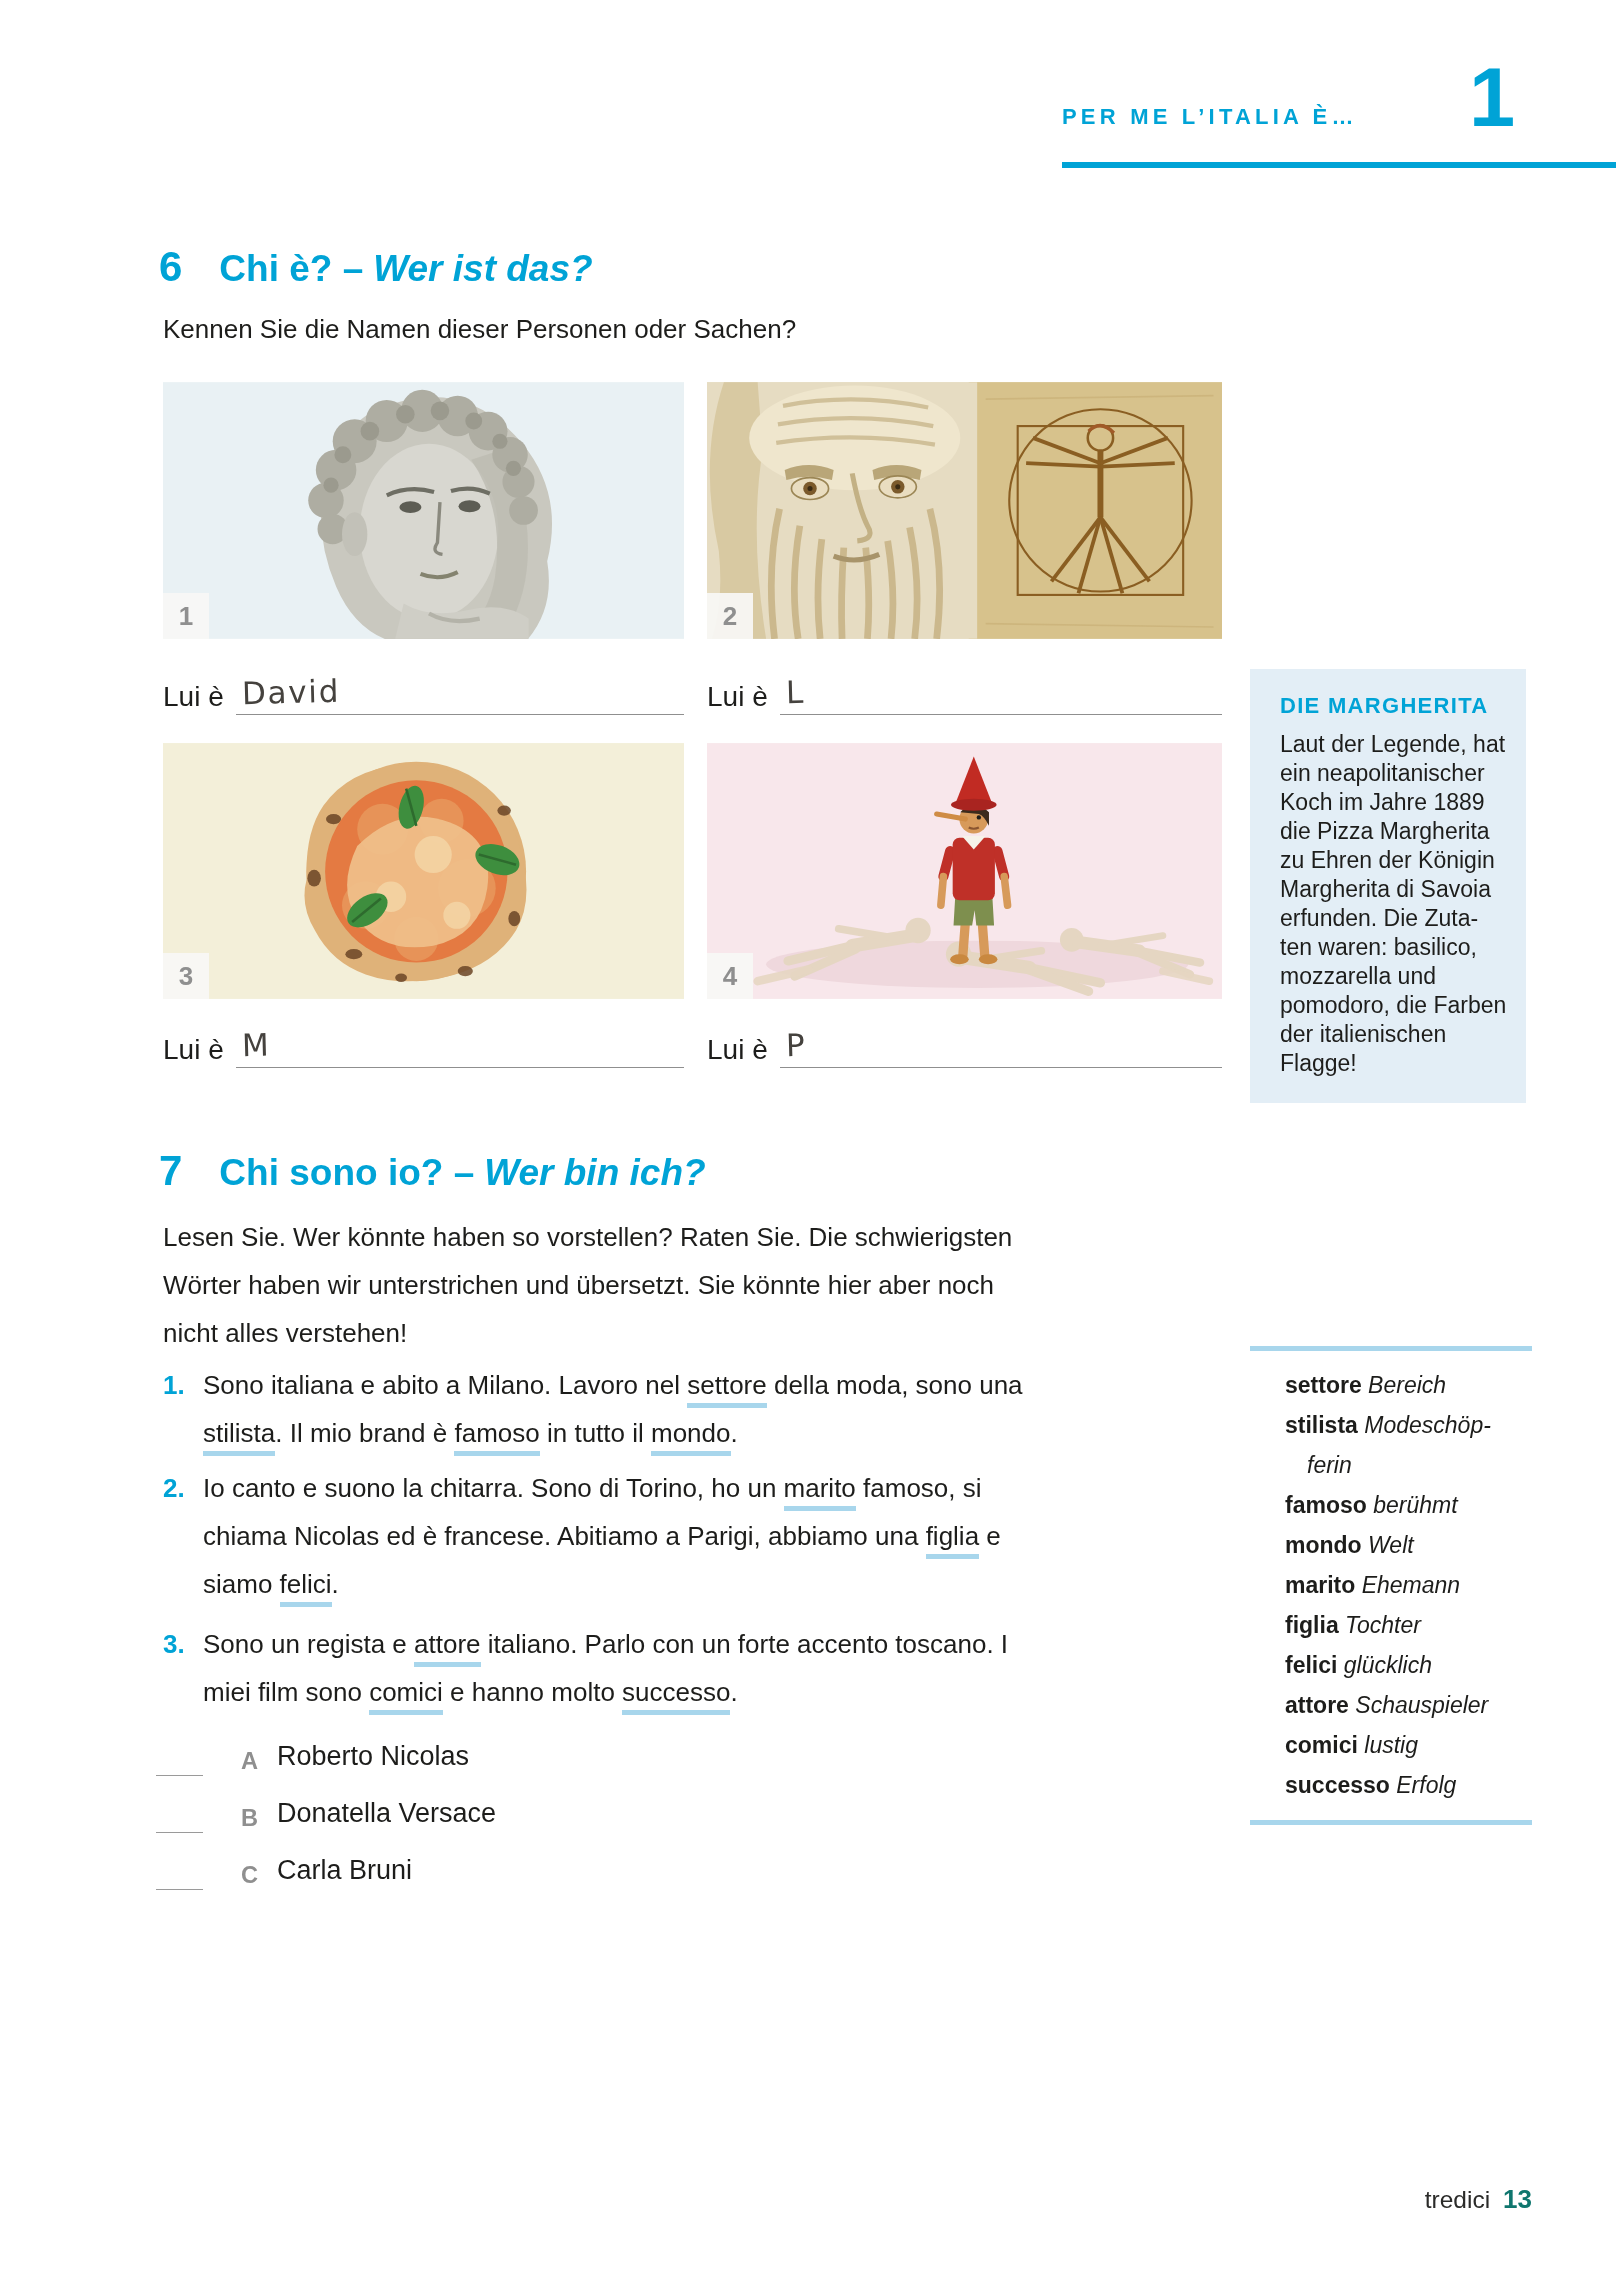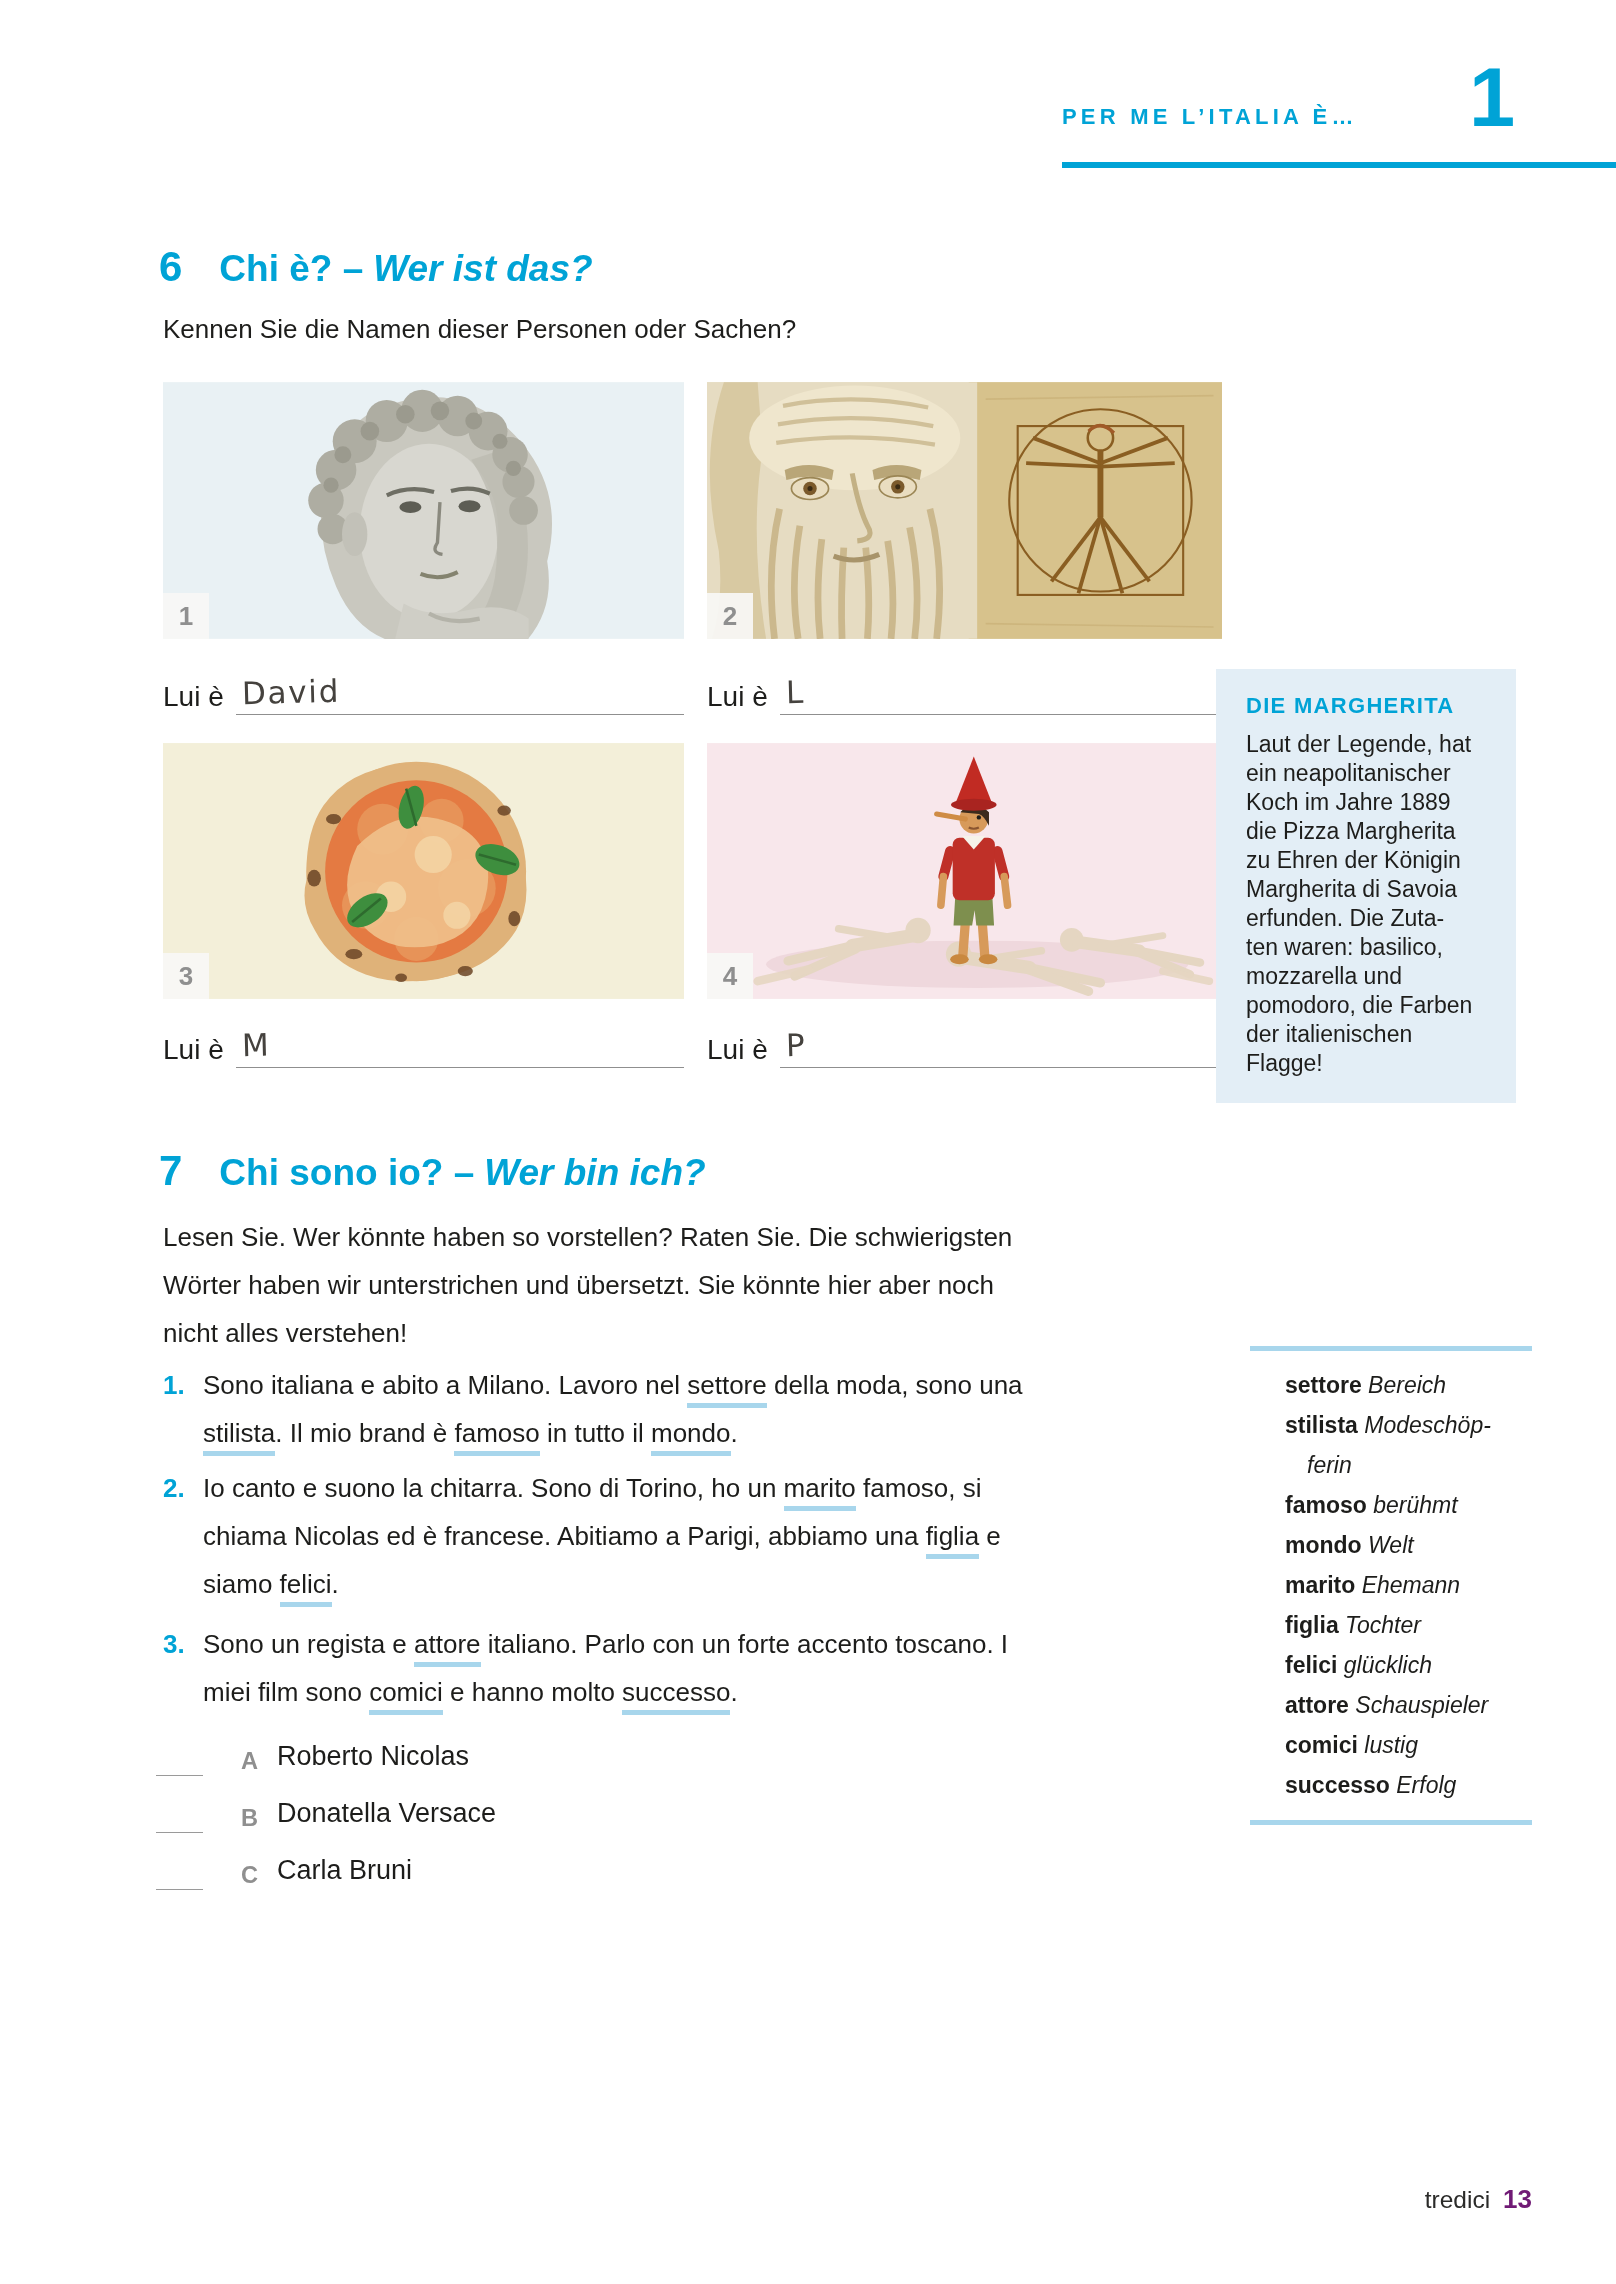--- a/index.html
+++ b/index.html
@@ -42,21 +42,21 @@
   .answer-row{position:absolute;display:flex;align-items:flex-end;font-size:28px;height:41px;}
   .answer-row .label{white-space:nowrap;padding-bottom:2.5px;}
   .answer-row .blank{flex:1;margin-left:11.8px;border-bottom:1.7px solid #8f8f8f;position:relative;height:100%;}
   .hand{position:absolute;left:6.8px;bottom:4.2px;font-size:31px;color:#45423e;
     letter-spacing:1.7px;transform:rotate(-1.5deg);font-family:"DejaVu Sans",sans-serif;white-space:nowrap;}
   .row1a{left:163px;top:674px;width:521px;}
   .row1b{left:707px;top:674px;width:515px;}
   .row2a{left:163px;top:1027px;width:521px;}
   .row2b{left:707px;top:1027px;width:515px;}
   
-  .margherita-box{position:absolute;left:1216px;top:669px;width:300px;background:var(--boxbg);
+  .margherita-box{position:absolute;left:1250px;top:669px;width:276px;background:var(--boxbg);
     box-sizing:border-box;padding:23.6px 22px 25px 30px;}
   .box-title{color:var(--accent);font-weight:bold;font-size:22px;letter-spacing:1.3px;margin-bottom:11.8px;white-space:nowrap;}
   .box-line{font-size:23px;line-height:29px;white-space:nowrap;}
   .seg-bold{font-weight:normal;}
   
   .intro7{position:absolute;left:163px;top:1213px;font-size:26px;}
   .intro-line{line-height:48px;white-space:nowrap;}
   .ex-item{position:absolute;left:163px;width:1081px;font-size:26px;}
   .ex-item .inum{position:absolute;left:0;top:0;color:var(--accent);font-weight:bold;line-height:48px;}
   .ex-item .itext{margin-left:40px;}
@@ -75,21 +75,21 @@
   .vocab{position:absolute;left:1250px;top:1346px;width:282px;}
   .vocab-rule{height:5px;background:var(--highlight);}
   .vocab-list{margin:13.5px 0 0 35px;width:223px;font-size:23px;}
   .vocab-entry{line-height:40px;padding-left:22px;text-indent:-22px;}
   .vocab-it{font-weight:bold;}
   .vocab-de{font-style:italic;}
   .vocab .bottom{margin-top:15px;}
   
   .footer{position:absolute;right:84px;top:2184px;display:flex;align-items:baseline;gap:13px;}
   .footer-word{font-size:24.5px;color:#2b2b29;}
-  .footer-num{font-size:26px;font-weight:bold;color:#701a75;}
+  .footer-num{font-size:26px;font-weight:bold;color:#0f766e;}
 </style>
 </head>
 <body>
 
 <div class="page">
 
   <div class="kicker">PER ME L’ITALIA È…</div>
   <div class="unit-num">1</div>
   <div class="header-rule"></div>
 

